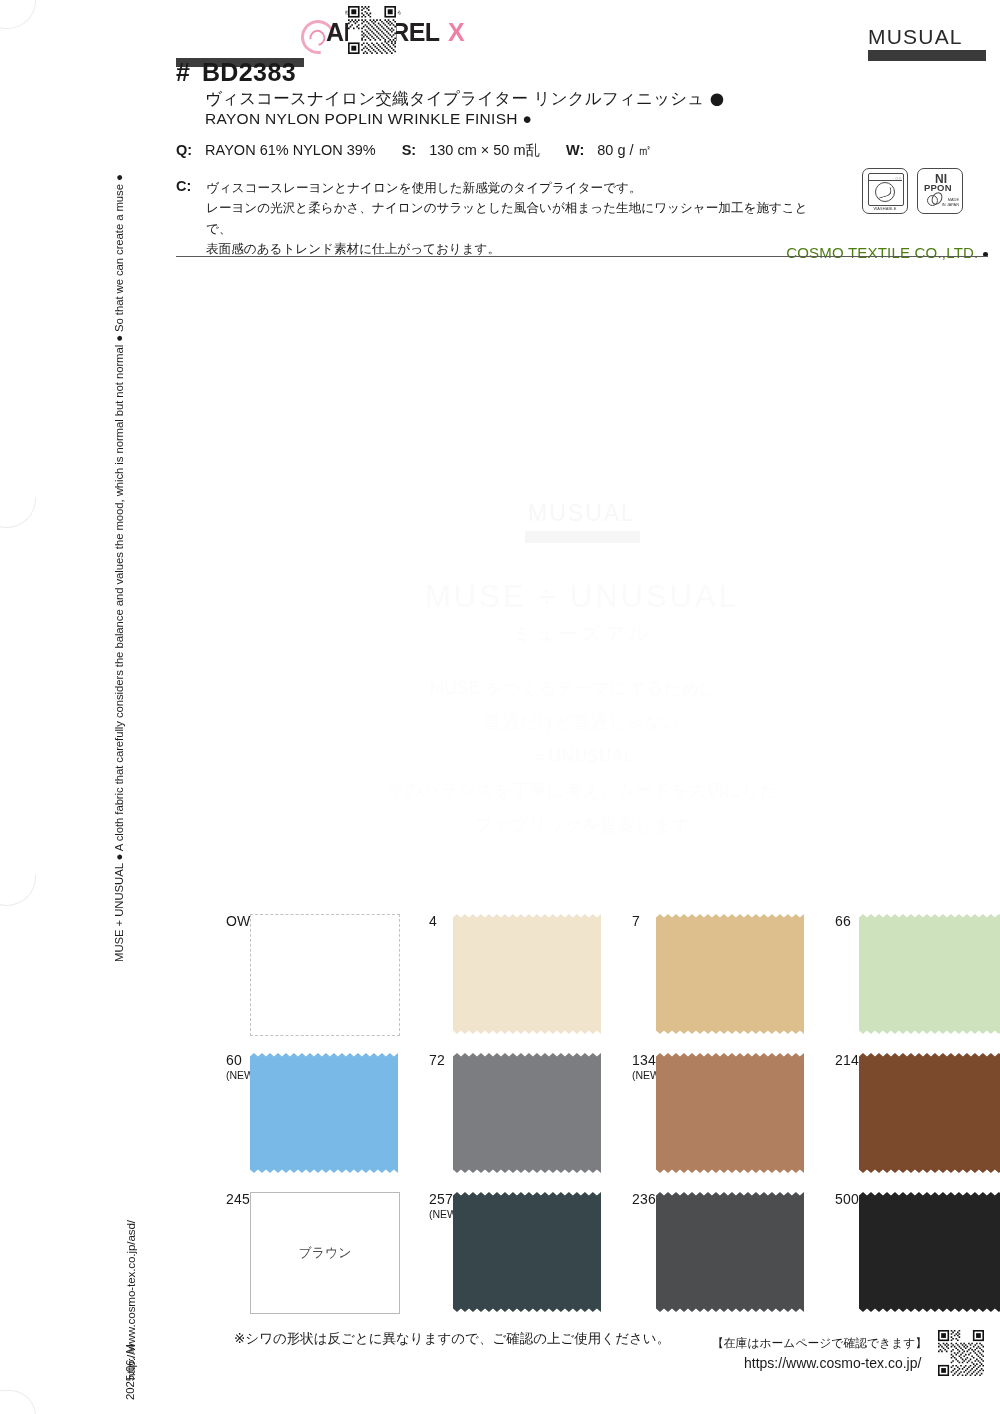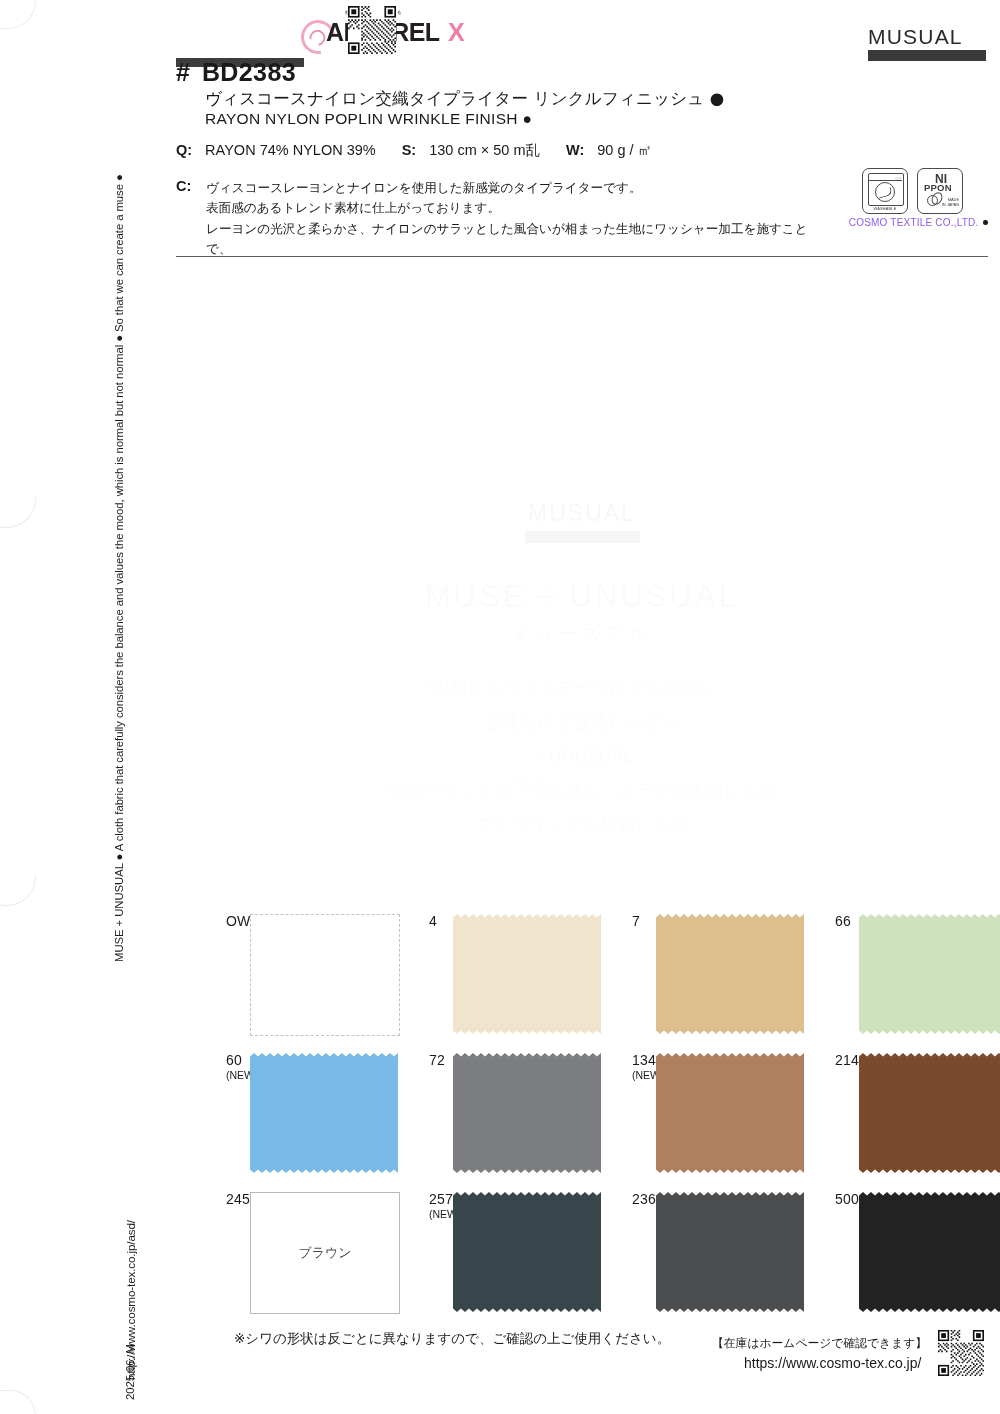--- a/index.html
+++ b/index.html
@@ -85,21 +85,21 @@
   .wash-dots{position:absolute;right:5px;top:5.6px;font-size:5px;letter-spacing:0.4px;color:#4a4a4a;}
   .wash-circ{position:absolute;left:12px;top:13px;width:18px;height:18px;border:1.1px solid #4a4a4a;border-radius:50%;}
   .wash-hand{position:absolute;left:14px;top:20px;width:14px;height:7px;border-bottom:1.1px solid #4a4a4a;
     border-right:1.1px solid #4a4a4a;transform:rotate(-16deg);border-radius:0 0 6px 0;}
   .np-l1{position:absolute;left:6px;top:4px;font-size:12px;font-weight:bold;color:#3a3a3a;line-height:1;letter-spacing:0.2px;margin-left:11px;}
   .np-l2{position:absolute;left:6px;top:14px;font-size:9.5px;font-weight:bold;color:#3a3a3a;line-height:1;letter-spacing:0.2px;}
   .np-o{position:absolute;left:9px;top:26px;width:9px;height:9px;border:1.1px solid #4a4a4a;border-radius:50%;}
   .np-o2{position:absolute;left:14px;top:23px;width:8px;height:11px;border:1.1px solid #4a4a4a;border-radius:50% 50% 50% 50%;transform:rotate(30deg);}
   .np-made{position:absolute;right:3px;bottom:5px;font-size:3.9px;line-height:1.25;text-align:right;color:#3a3a3a;}
 
-  .company{position:absolute;right:12px;top:217px;font-size:10px;letter-spacing:0.2px;color:#8b5cf6;white-space:nowrap;}
+  .company{position:absolute;right:12px;top:244px;font-size:15px;letter-spacing:0.2px;color:#4d7c0f;white-space:nowrap;}
   .dot-sm{display:inline-block;width:4.6px;height:4.6px;border-radius:50%;background:#1a1a1a;vertical-align:1px;margin-left:5px;}
 
   .hr-main{position:absolute;left:176px;top:256px;width:812px;height:0;border-top:1.7px solid #5a5a5a;}
 
   
   .wm{position:absolute;left:176px;top:500px;width:812px;text-align:center;
      color:#fbfbfb;user-select:none;pointer-events:none;}
   .wm-logo{font-size:23px;letter-spacing:2px;color:#f7f7f7;}
   .wm-bar{width:115px;height:12px;background:#f6f6f6;margin:4px auto 0;}
   .wm-t1{margin-top:36px;font-size:31px;letter-spacing:3px;color:#fafafa;}
@@ -206,29 +206,29 @@
 
   <div class="code-row">
     <span class="hash">#</span>
     <span class="code">BD2383</span>
   </div>
 
   <div class="name-jp">ヴィスコースナイロン交織タイプライター リンクルフィニッシュ ●</div>
   <div class="name-en">RAYON NYLON POPLIN WRINKLE FINISH ●</div>
 
   <div class="spec">
-    <b>Q:</b><span class="gap-s"></span><span>RAYON 74%   NYLON 39%</span><span class="gap"></span><b>S:</b><span class="gap-s"></span><span>130 cm  ×  50 m乱</span><span class="gap"></span><b>W:</b><span class="gap-s"></span><span>90 g / ㎡</span>
+    <b>Q:</b><span class="gap-s"></span><span>RAYON 61%   NYLON 39%</span><span class="gap"></span><b>S:</b><span class="gap-s"></span><span>130 cm  ×  50 m乱</span><span class="gap"></span><b>W:</b><span class="gap-s"></span><span>80 g / ㎡</span>
   </div>
 
   <div class="cmt-label">C:</div>
   <div class="cmt">
     <div class="cmt-body">
       <div>ヴィスコースレーヨンとナイロンを使用した新感覚のタイプライターです。</div>
+      <div>レーヨンの光沢と柔らかさ、ナイロンのサラッとした風合いが相まった生地にワッシャー加工を施すことで、</div>
       <div>表面感のあるトレンド素材に仕上がっております。</div>
-      <div>レーヨンの光沢と柔らかさ、ナイロンのサラッとした風合いが相まった生地にワッシャー加工を施すことで、</div>
     </div>
   </div>
 
   <div class="care">
     <div class="badge">
       <div class="wash-tub"></div>
       <div class="wash-lid"></div>
       <div class="wash-dots">○○</div>
       <div class="wash-circ"></div>
       <div class="wash-hand"></div>

